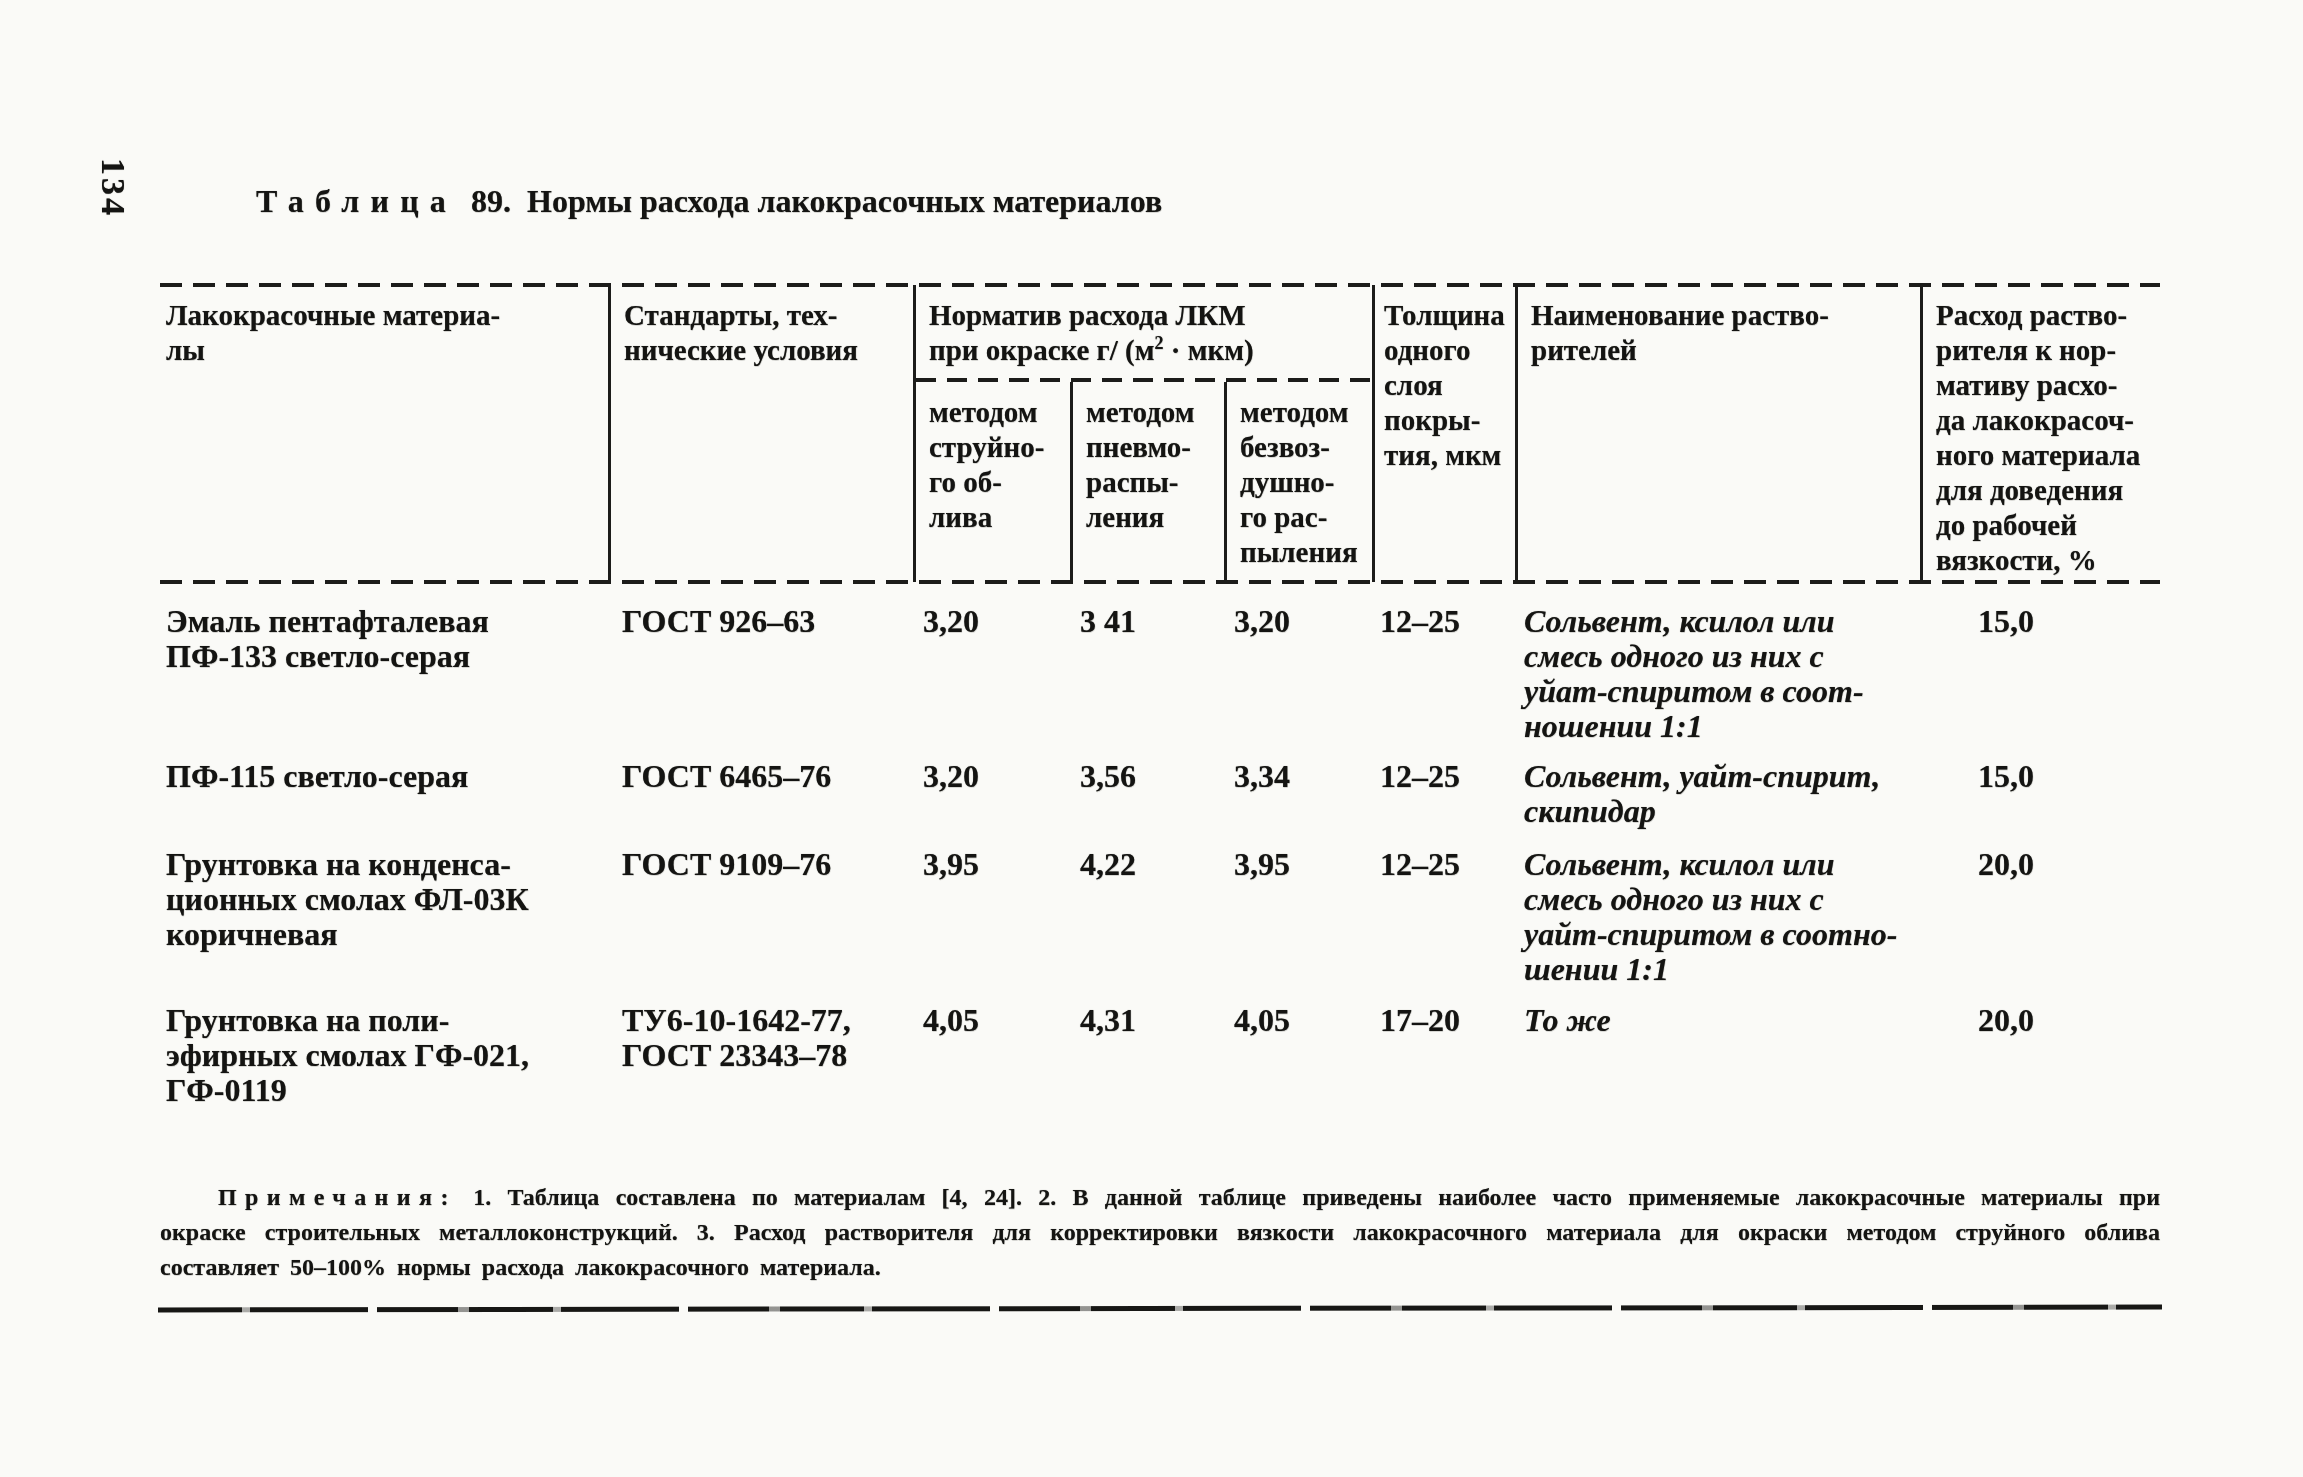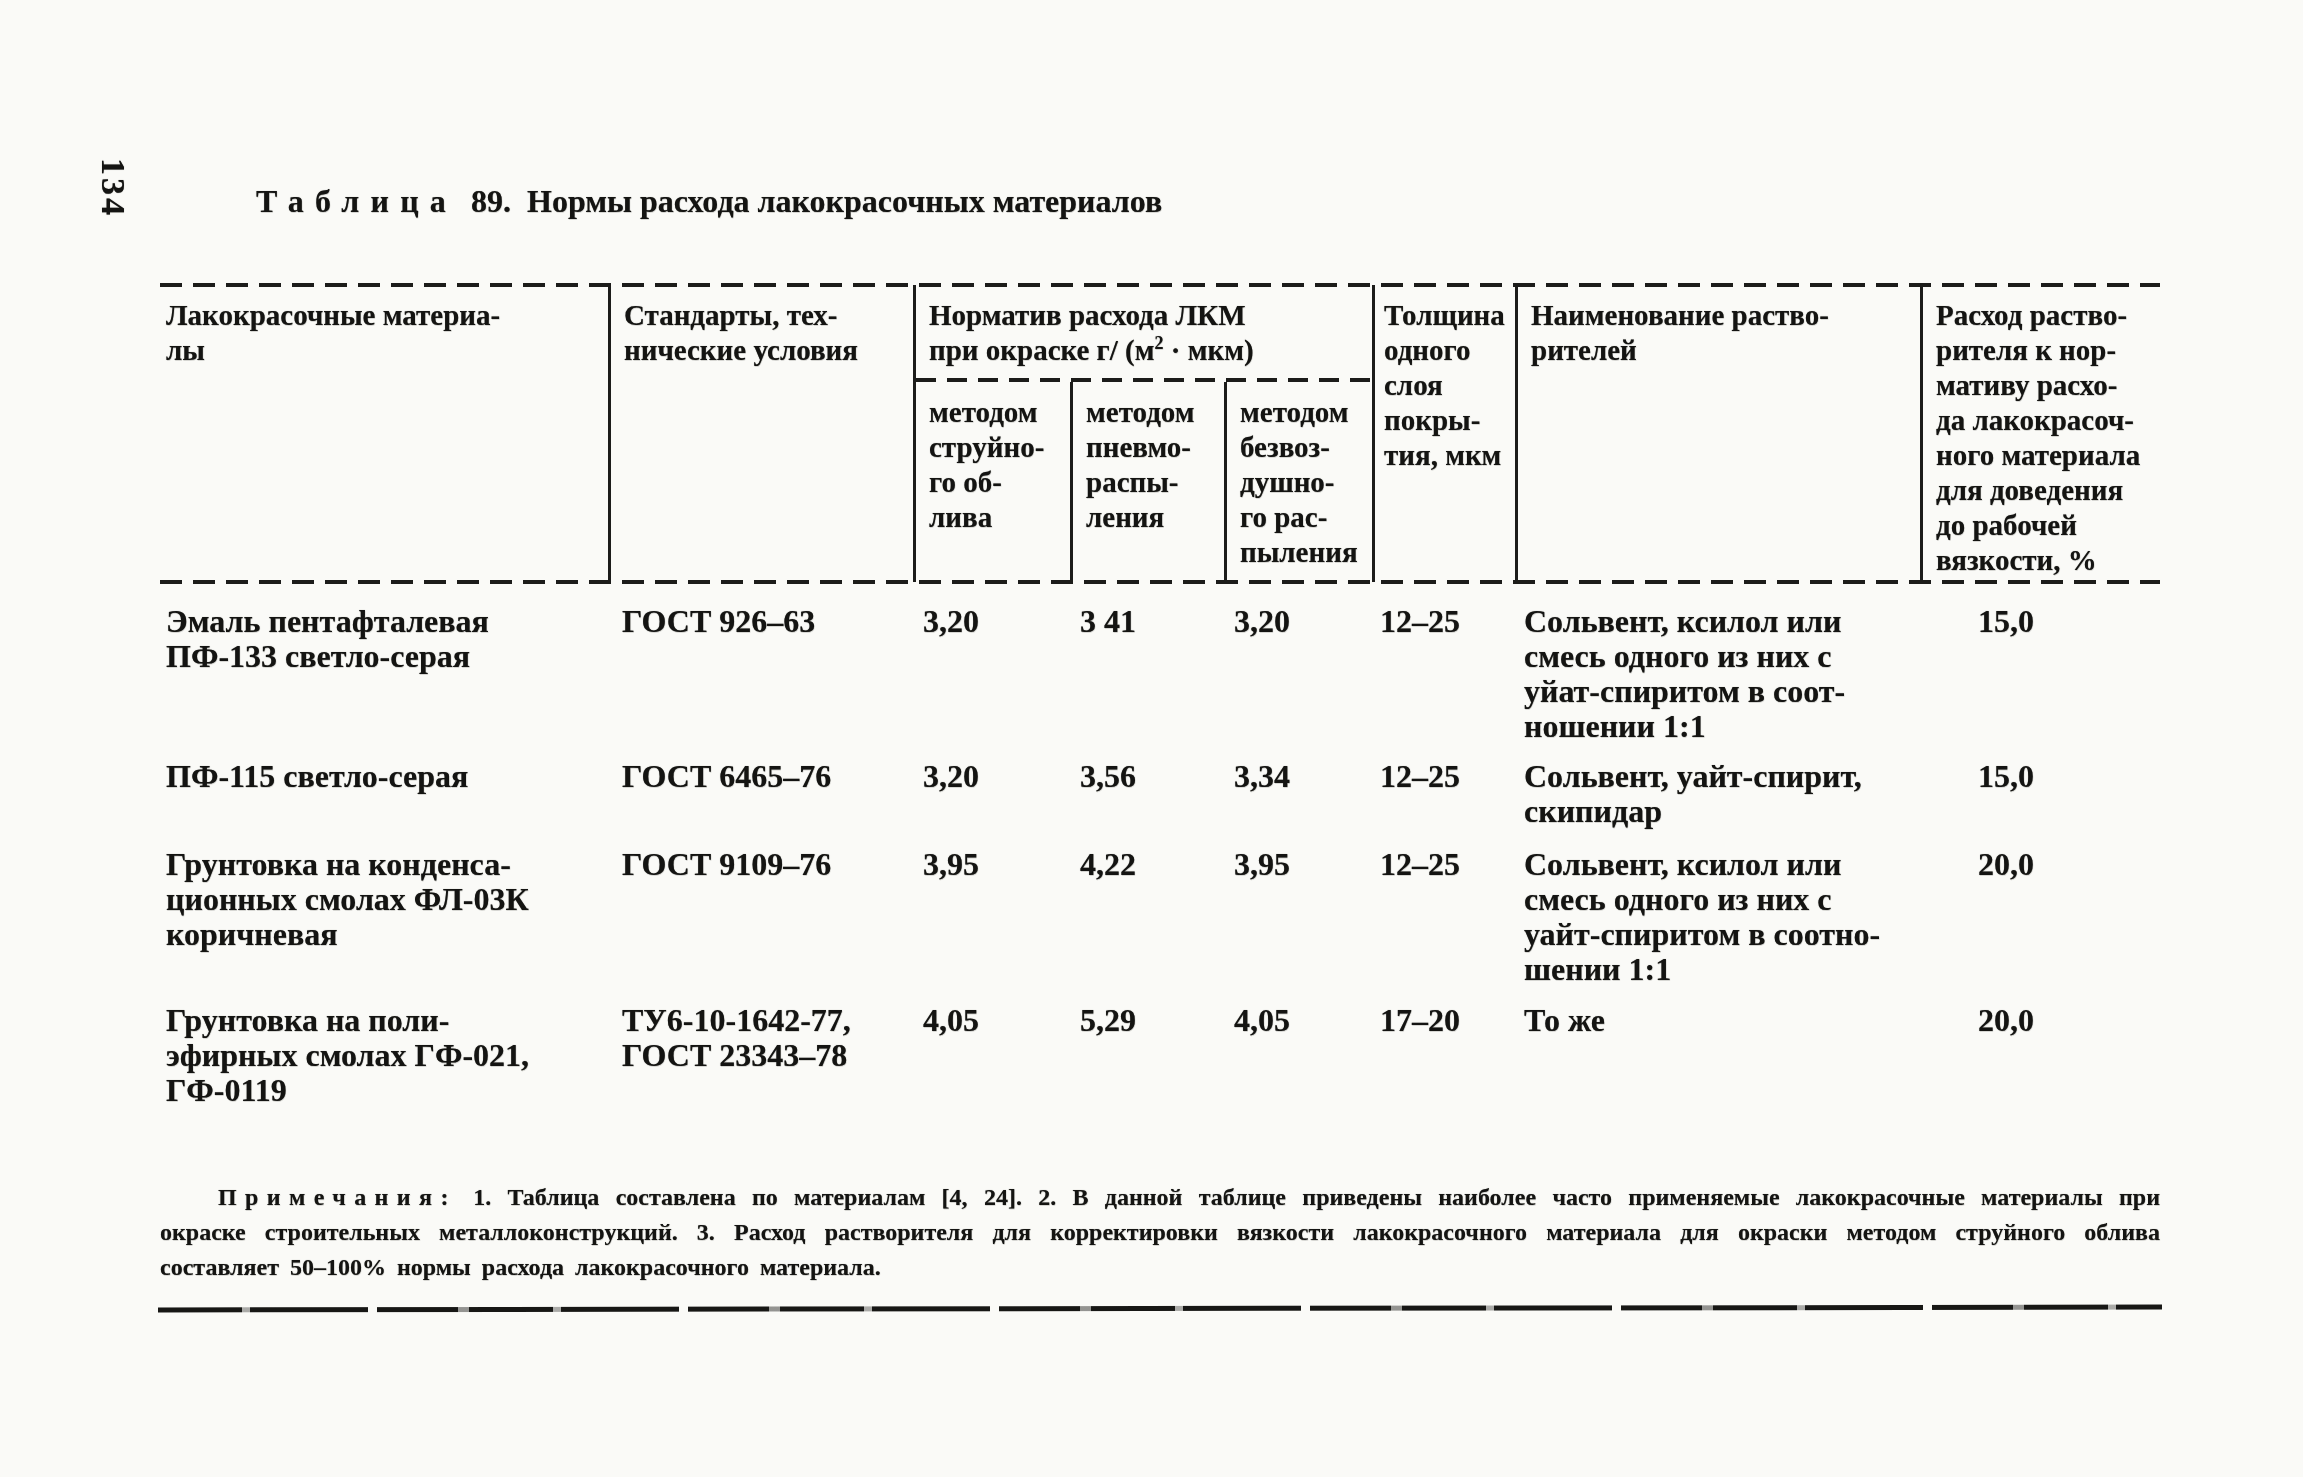--- a/index.html
+++ b/index.html
@@ -57,21 +57,21 @@
   .tbody{padding-top:22px;font-size:32px;line-height:35px;}
   .trow{display:grid;
     grid-template-columns:448px 305px 157px 154px 148px 143px 405px 240px;
     align-items:start;}
   .trow .cell{white-space:pre-line;}
   .r1{min-height:155px;} .r2{min-height:88px;} .r3{min-height:156px;} .r4{min-height:140px;}
   .col-material{padding-left:6px;}
   .col-standard{padding-left:14px;}
   .col-num{padding-left:10px;}
   .col-thickness{padding-left:8px;}
-  .col-solvent{padding-left:9px;}
+  .col-solvent{padding-left:9px;font-style:italic;}
   .col-consumption{padding-left:58px;}
 
   
   .notes{
     position:absolute;left:160px;top:1156px;width:2000px;
     font-size:24px;line-height:35px;text-align:justify;text-indent:58px;
     word-spacing:5px;
   }
 
   
@@ -180,21 +180,21 @@
       <div class="cell col-consumption">20,0</div>
     </div>
 
     <div class="trow r4">
       <div class="cell col-material">Грунтовка на поли-
 эфирных смолах ГФ-021,
 ГФ-0119</div>
       <div class="cell col-standard">ТУ6-10-1642-77,
 ГОСТ 23343–78</div>
       <div class="cell col-num">4,05</div>
-      <div class="cell col-num">5,29</div>
+      <div class="cell col-num">4,31</div>
       <div class="cell col-num">4,05</div>
       <div class="cell col-thickness">17–20</div>
       <div class="cell col-solvent">То же</div>
       <div class="cell col-consumption">20,0</div>
     </div>
 
   </div>
 </div>
 
 <p class="notes"><span class="spaced">Примечания:</span><span> 1. Таблица составлена по материалам [4, 24]. 2. В данной таблице приведены наиболее часто применяемые лакокрасочные материалы при окраске строительных металлоконструкций. 3. Расход растворителя для корректировки вязкости лакокрасочного материала для окраски методом струйного облива составляет 50–100% нормы расхода лакокрасочного материала.</span></p>

